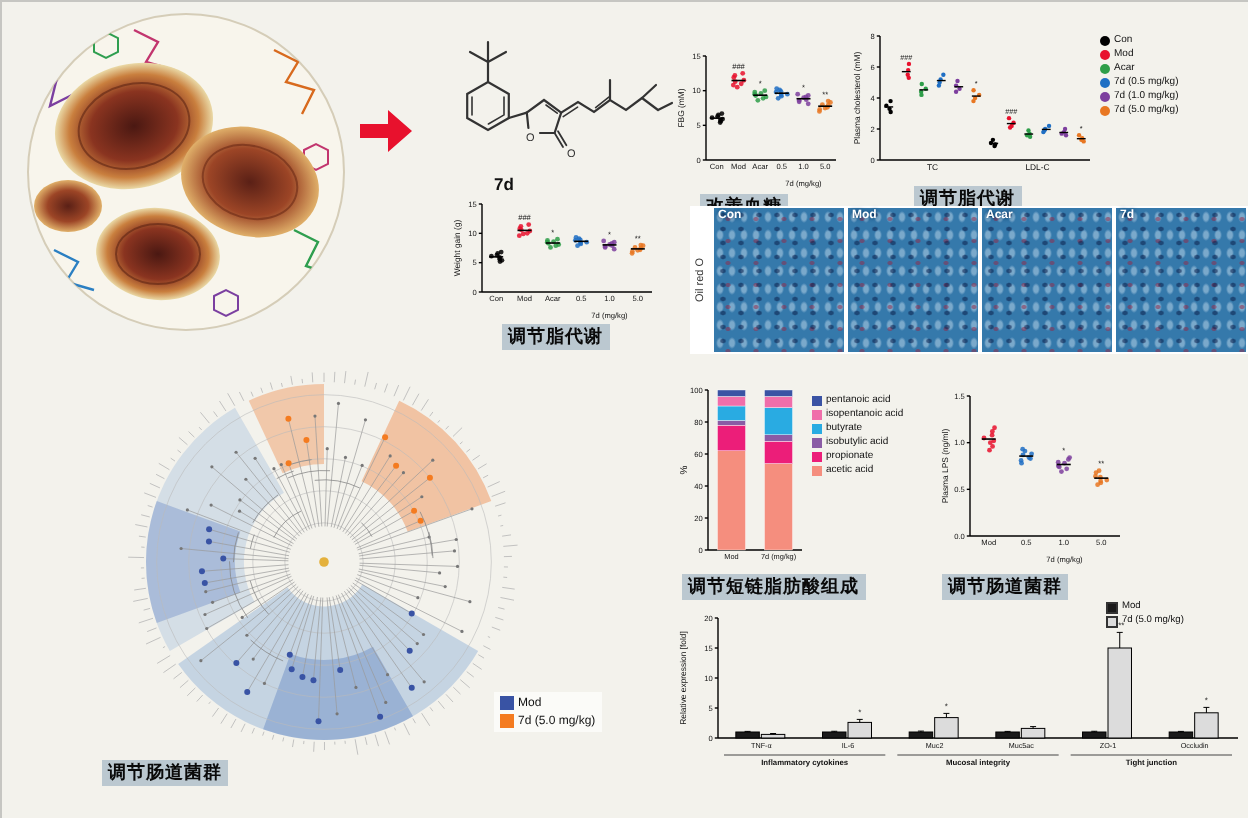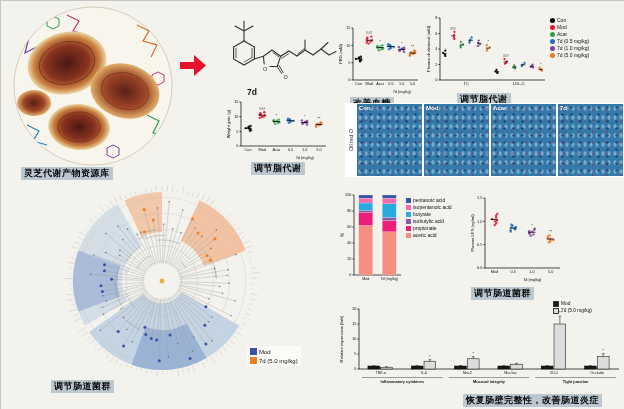--- a/index.html
+++ b/index.html
@@ -64,21 +64,20 @@
         <ellipse cx="60" cy="58" rx="40" ry="31" fill="url(#g1)" transform="rotate(-14 60 58)"></ellipse>
         <ellipse cx="118" cy="86" rx="35" ry="27" fill="url(#g2)" transform="rotate(16 118 86)"></ellipse>
         <ellipse cx="72" cy="122" rx="31" ry="23" fill="url(#g1)" transform="rotate(5 72 122)"></ellipse>
         <ellipse cx="27" cy="98" rx="17" ry="13" fill="url(#g2)"></ellipse>
         <ellipse cx="60" cy="58" rx="28" ry="21" fill="none" stroke="#5e2414" stroke-width="1" transform="rotate(-14 60 58)" opacity="0.6"></ellipse>
         <ellipse cx="118" cy="86" rx="24" ry="18" fill="none" stroke="#6b2a16" stroke-width="1" transform="rotate(16 118 86)" opacity="0.6"></ellipse>
         <ellipse cx="72" cy="122" rx="21" ry="15" fill="none" stroke="#5e2414" stroke-width="1" opacity="0.6"></ellipse>
       </g>
     </svg>
   </div>
-  <div class="cap" style="left:20px;top:166px;">灵芝代谢产物资源库</div>
 
   <svg class="abs" style="left:179px;top:53px;" width="27" height="23">
     <polygon points="0,8 14,8 14,1 26,11.5 14,22 14,15 0,15" fill="#e8112d"></polygon>
   </svg>
 
   <svg class="abs" style="left:203px;top:8px;" width="135" height="80" viewBox="0 0 135 80">
     <g stroke="#333" stroke-width="1.1" fill="none" stroke-linecap="round">
       <path d="M40 32 L40 22 M40 22 L31 17 M40 22 L49 17 M40 22 L40 12"></path>
       <path d="M50.4 38 L50.4 50 L40 56 L29.6 50 L29.6 38 L40 32 Z"></path>
       <path d="M48 39.5 L48 48.5 M32 39.5 L32 48.5 M40.2 53 L47.6 48.7" stroke-width="0.8"></path>
@@ -735,20 +734,21 @@
       </div>
       <div class="lg-row">
         <span class="lg-sw" style="background: rgb(236, 30, 121);"></span>
         <span>propionate</span>
       </div>
       <div class="lg-row">
         <span class="lg-sw" style="background: rgb(245, 142, 126);"></span>
         <span>acetic acid</span>
       </div>
     </div>
+  <div class="cap" style="left:340px;top:286px;">调节短链脂肪酸组成</div>
 
   <div class="chart" style="left:468px;top:190px;width:94px;height:92px;">
       <svg width="94" height="92">
         <line x1="16" y1="7" x2="16" y2="77" stroke="#000" stroke-width="0.7"></line>
         <line x1="16" y1="77" x2="91" y2="77" stroke="#000" stroke-width="0.7"></line>
         <line x1="14.4" y1="77" x2="16" y2="77" stroke="#000" stroke-width="0.7"></line>
         <text x="13.4" y="78.4" font-size="3.8" text-anchor="end" fill="#111">0.0</text>
         <line x1="14.4" y1="53.66666666666667" x2="16" y2="53.66666666666667" stroke="#000" stroke-width="0.7"></line>
         <text x="13.4" y="55.06666666666667" font-size="3.8" text-anchor="end" fill="#111">0.5</text>
         <line x1="14.4" y1="30.333333333333336" x2="16" y2="30.333333333333336" stroke="#000" stroke-width="0.7"></line>
@@ -875,15 +875,14 @@
   <div class="legend lg-bordered" id="gut-legend" style="left:552px;top:300px;font-size:4.8px;">
       <div class="lg-row">
         <span class="lg-sw" style="background: rgb(26, 26, 26);"></span>
         <span>Mod</span>
       </div>
       <div class="lg-row">
         <span class="lg-sw" style="background: rgb(220, 220, 220);"></span>
         <span>7d (5.0 mg/kg)</span>
       </div>
     </div>
-  <div class="cap" style="left:462px;top:393px;">恢复肠壁完整性，改善肠道炎症</div>
 
 </div>
 
 </body></html>

